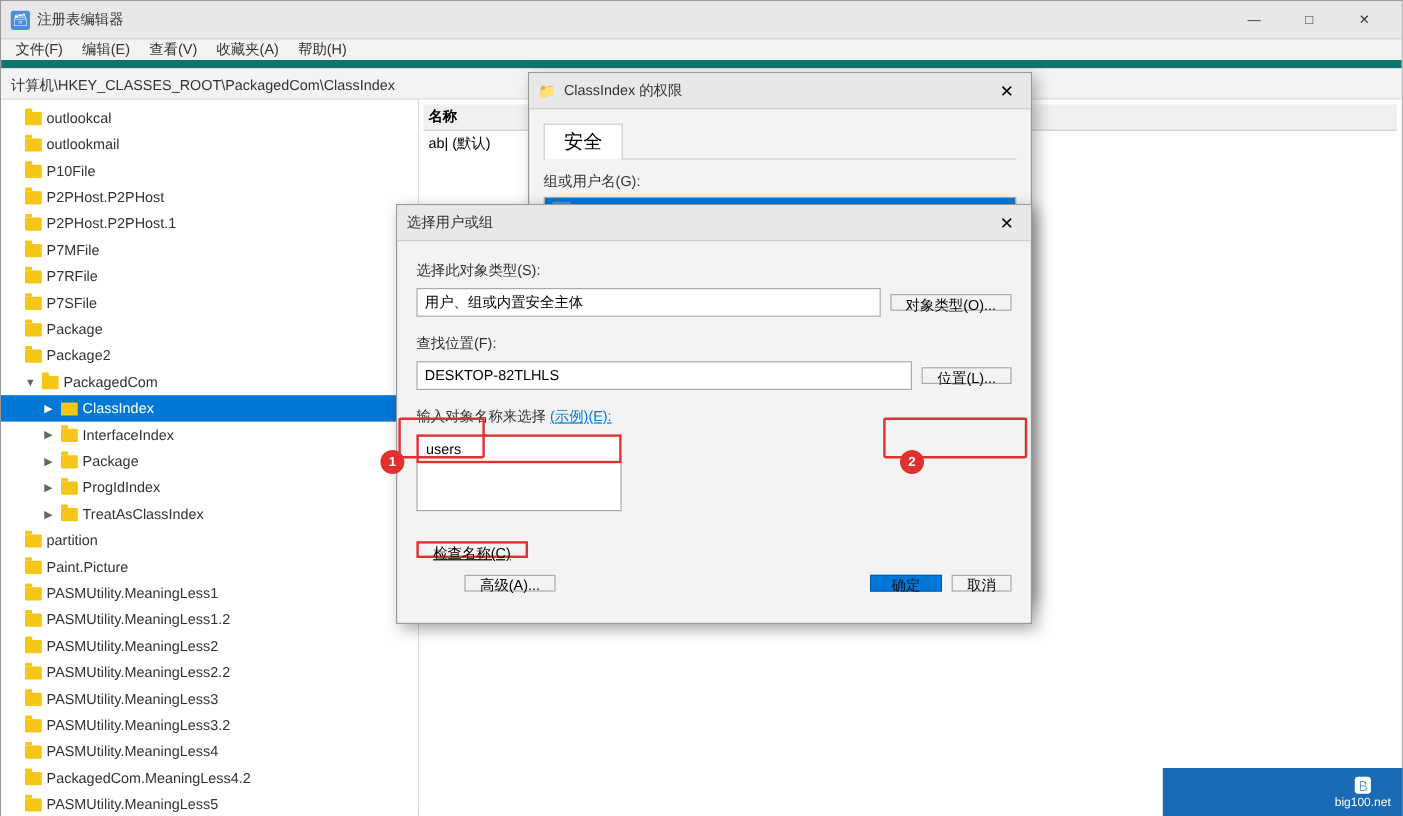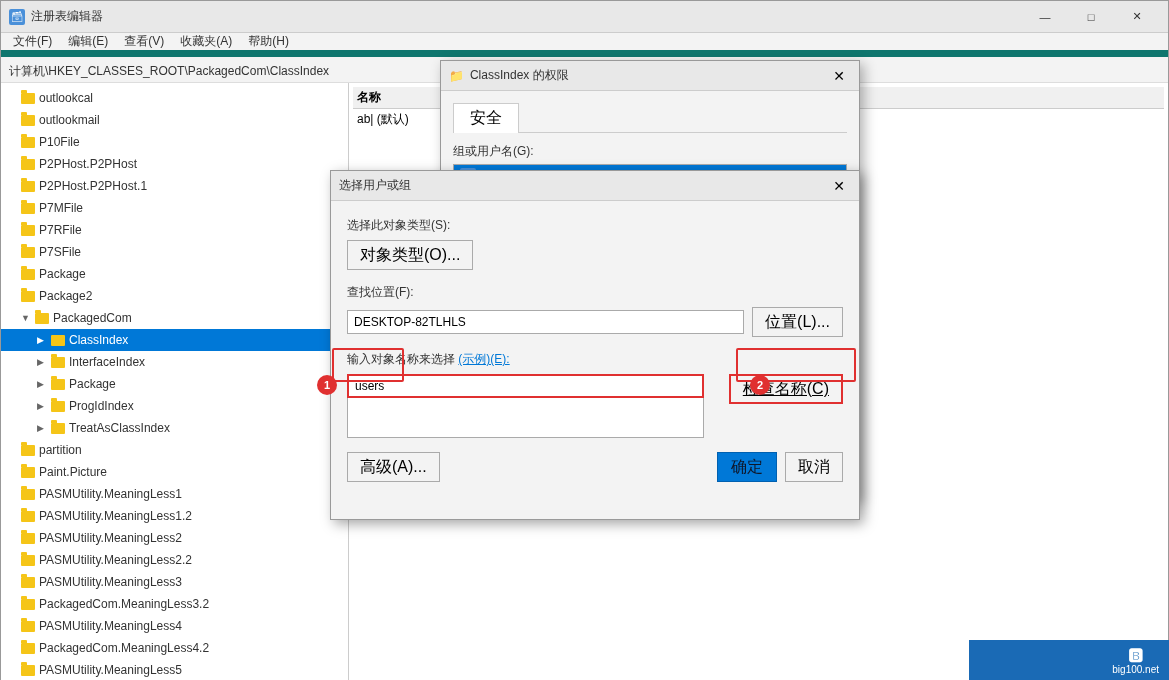--- a/index.html
+++ b/index.html
@@ -291,25 +291,25 @@
       flex: 1;
       height: 24px;
       border: 1px solid #aaa;
       background: white;
       padding: 2px 6px;
       font-size: 12px;
       font-family: inherit;
     }
 
     .btn {
-      height: 30px;
+      height: 14px;
       padding: 0 12px;
       border: 1px solid #aaa;
       background: #f3f3f3;
-      font-size: 16px;
+      font-size: 12px;
       cursor: pointer;
       font-family: inherit;
       white-space: nowrap;
     }
 
     .btn-primary {
       background: #0078d7;
       color: #0f172a;
       border: 1px solid #0060b0;
       min-width: 60px;
@@ -505,21 +505,21 @@
       <div class="tree-item indent-1">
         <span class="folder-yellow"></span>
         <span>PASMUtility.MeaningLess2.2</span>
       </div>
       <div class="tree-item indent-1">
         <span class="folder-yellow"></span>
         <span>PASMUtility.MeaningLess3</span>
       </div>
       <div class="tree-item indent-1">
         <span class="folder-yellow"></span>
-        <span>PackagedCom.MeaningLess3.2</span>
+        <span>PASMUtility.MeaningLess3.2</span>
       </div>
       <div class="tree-item indent-1">
         <span class="folder-yellow"></span>
         <span>PASMUtility.MeaningLess4</span>
       </div>
       <div class="tree-item indent-1">
         <span class="folder-yellow"></span>
         <span>PackagedCom.MeaningLess4.2</span>
       </div>
       <div class="tree-item indent-1">
@@ -582,47 +582,48 @@
       <span>选择用户或组</span>
     </div>
     <button class="dialog-close-btn">✕</button>
   </div>
 
   <div class="select-user-dialog-body">
 
     <div class="dialog-section">
       <div class="section-label">选择此对象类型(S):</div>
       <div class="row-label-btn">
+        <input type="text" class="text-input" style="flex: 1 1 0%; margin-right: 8px;" readonly="" value="用户、组或内置安全主体">
         <button class="btn">对象类型(O)...</button>
       </div>
     </div>
 
     <div class="dialog-section">
       <div class="section-label">查找位置(F):</div>
       <div class="row-label-btn">
         <input type="text" class="text-input" style="flex: 1 1 0%; margin-right: 8px;" readonly="" value="DESKTOP-82TLHLS">
         <button class="btn">位置(L)...</button>
       </div>
     </div>
 
     <div class="dialog-section">
       <div class="section-label">
         <span>输入对象名称来选择</span>
         <span class="link-text">(示例)(E):</span>
       </div>
-      <div style="display:flex;align-items:flex-start;gap:25px;">
+      <div style="display:flex;align-items:flex-start;gap:25px;flex-direction:column;">
         <div style="flex:1;">
           <input type="text" class="text-input" style="width: 100%; border: 2px solid rgb(224, 48, 48);" value="users">
           <div style="width:100%;height:40px;border:1px solid #aaa;border-top:none;background:white;"></div>
         </div>
         <button class="btn" style="border:2px solid #e03030;margin-top:0;text-decoration:underline;">检查名称(C)</button>
       </div>
     </div>
 
-    <div style="display:flex;justify-content:space-between;align-items:center;margin-top:12px;">
+    <div style="display:flex;justify-content:space-between;align-items:center;margin-top:12px;margin-left:40px;">
       <button class="btn">高级(A)...</button>
       <div style="display:flex;gap:8px;">
         <button class="btn btn-primary">确定</button>
         <button class="btn">取消</button>
       </div>
     </div>
   </div>
 </div>
 
 <div class="red-outline-box" style="top:348px;left:332px;width:72px;height:34px;"></div>

